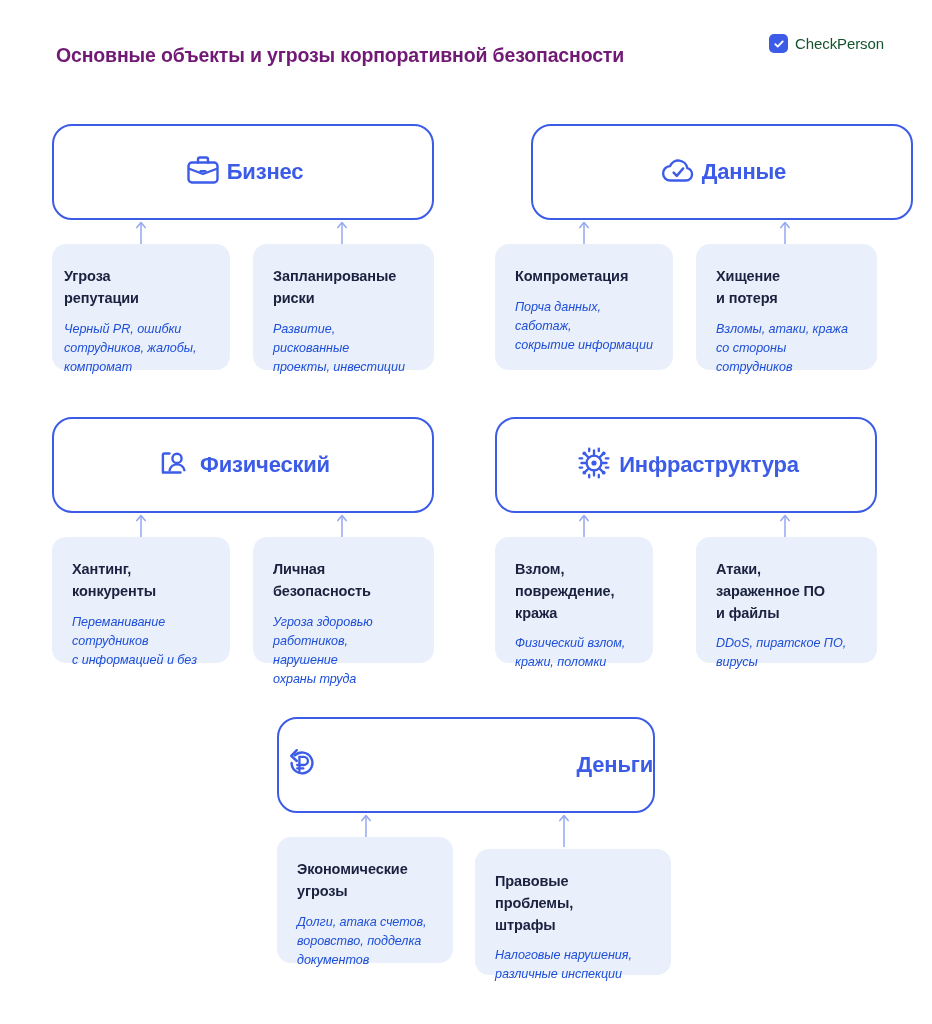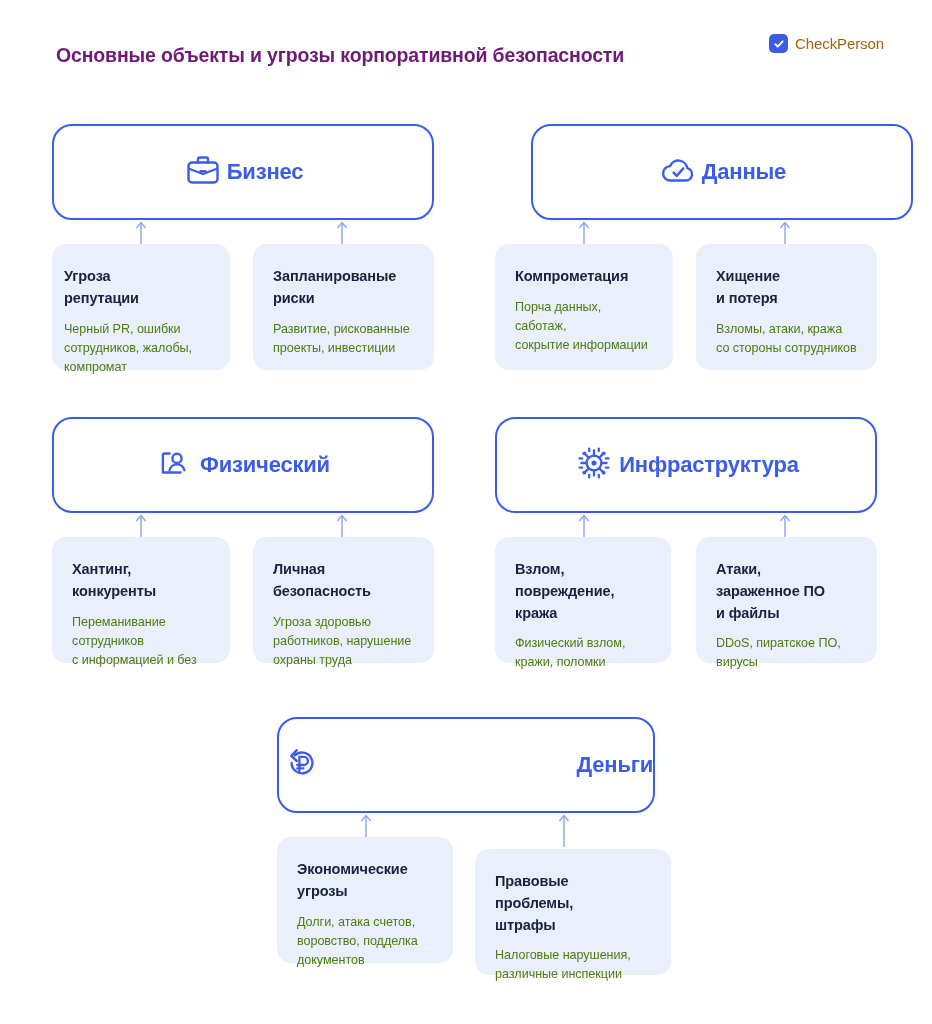--- a/index.html
+++ b/index.html
@@ -47,21 +47,21 @@
     height: 19px;
     border-radius: 5px;
     background: #3c5ce8;
     display: flex;
     align-items: center;
     justify-content: center;
     flex: none;
   }
   .brand-name {
     font-size: 15px;
-    color: #a16207;
+    color: #14532d;
     letter-spacing: -0.1px;
     white-space: nowrap;
   }
 
   
   .group {
     position: absolute;
   }
 
   .head-card {
@@ -111,24 +111,25 @@
     font-weight: bold;
     line-height: 1.5;
     color: #1b2240;
     letter-spacing: -0.1px;
     margin: 0 0 10px 0;
     white-space: pre-line;
   }
   .sub-body {
     font-size: 12.6px;
     line-height: 1.52;
-    color: #4d7c0f;
+    color: #1d4ed8;
     letter-spacing: -0.05px;
     margin: 0;
     white-space: pre-line;
+    font-style: italic;
   }
 </style>
 </head>
 <body>
 
 <div class="page-header">
   <div class="page-title">Основные объекты и угрозы корпоративной безопасности</div>
 
   <div class="brand">
     <span class="brand-mark">
@@ -304,21 +305,21 @@
       <path d="M2.8 7.6 L7 2.6 L11.2 7.6" fill="none" stroke="currentColor" stroke-width="1.5" stroke-linecap="round" stroke-linejoin="round"></path>
     </svg>
   </span>
   <span class="arrow" style="left:283px; top:96px;">
     <svg width="14" height="34" viewBox="0 0 14 34" aria-hidden="true">
       <path d="M7 34 V3" fill="none" stroke="currentColor" stroke-width="1.5"></path>
       <path d="M2.8 7.6 L7 2.6 L11.2 7.6" fill="none" stroke="currentColor" stroke-width="1.5" stroke-linecap="round" stroke-linejoin="round"></path>
     </svg>
   </span>
 
-  <div class="sub-card" style="left:0px; top:120px; width:176px; height:126px;">
+  <div class="sub-card" style="left:0px; top:120px; width:158px; height:126px;">
     <p class="sub-title">Взлом,
 повреждение,
 кража</p>
     <p class="sub-body">Физический взлом,
 кражи, поломки</p>
   </div>
   <div class="sub-card" style="left:201px; top:120px; width:181px; height:126px;">
     <p class="sub-title">Атаки,
 зараженное ПО
 и файлы</p>

